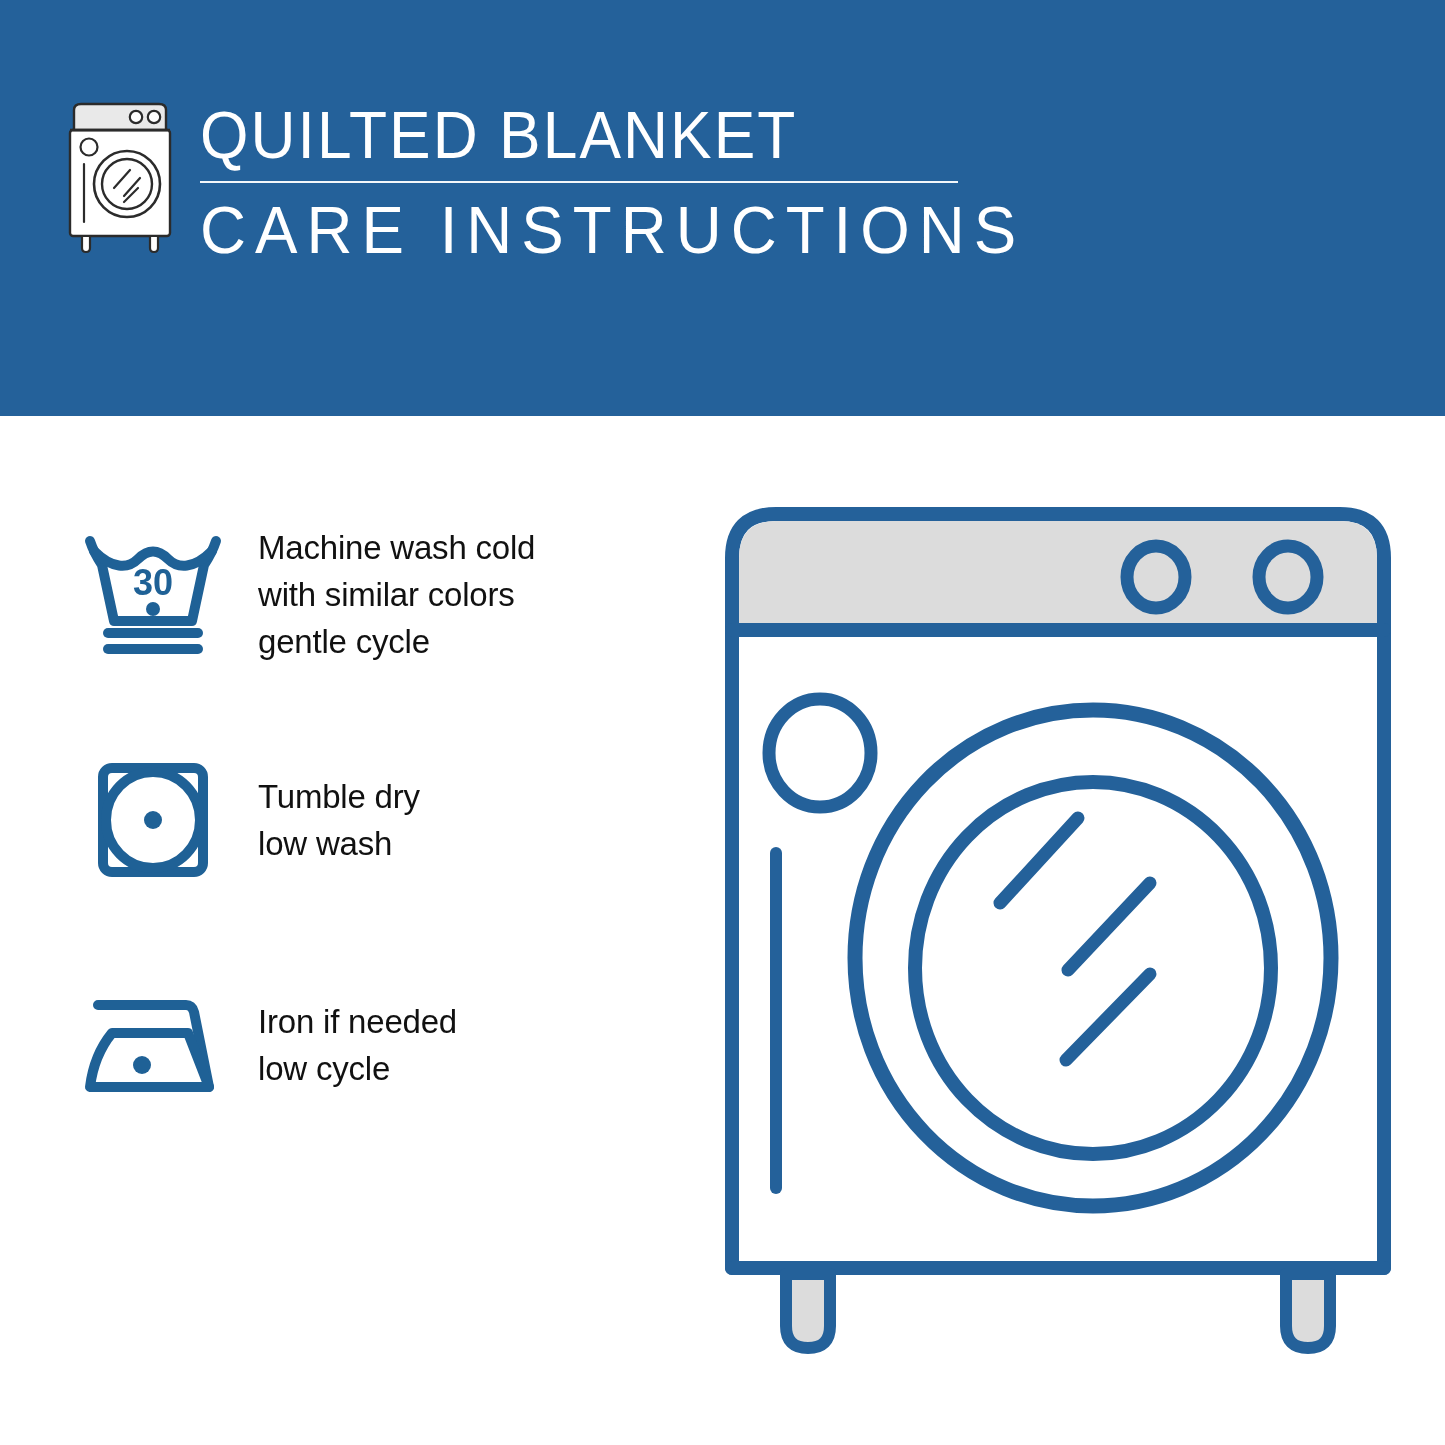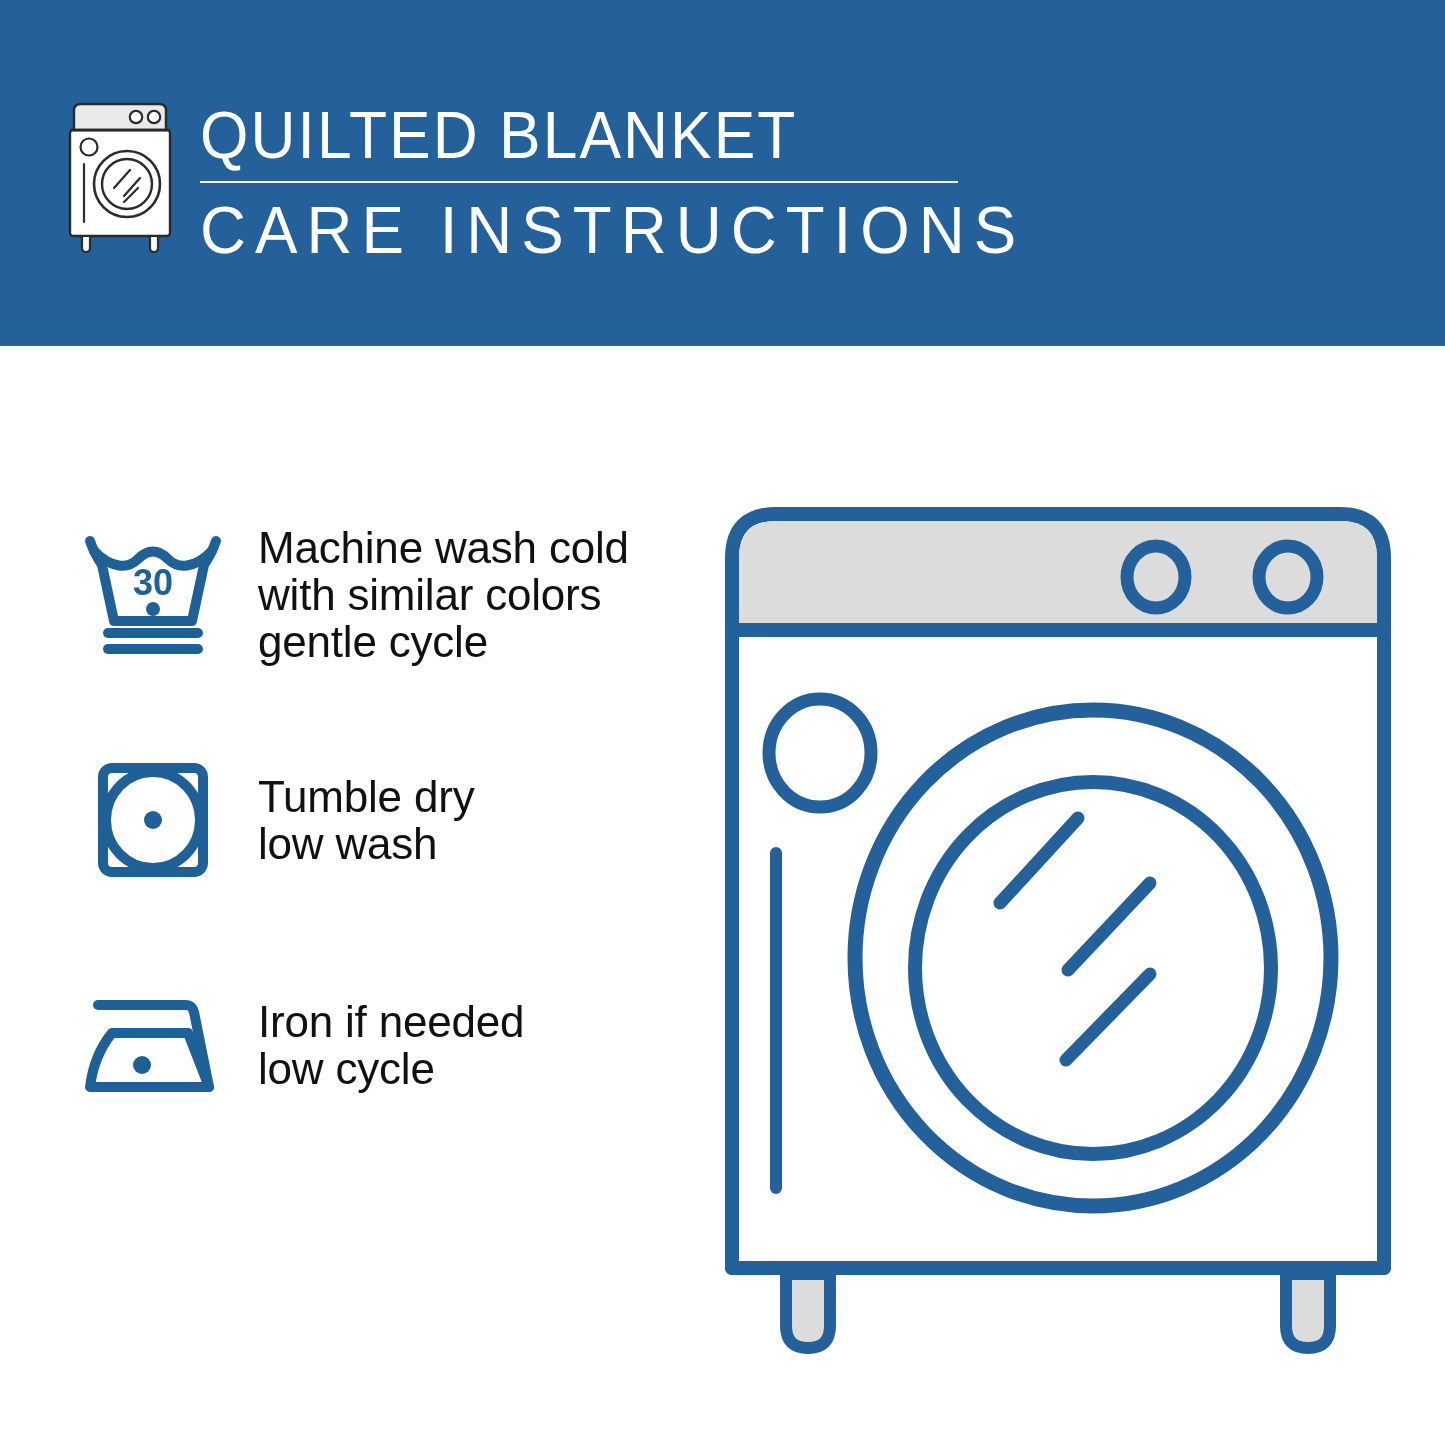--- a/index.html
+++ b/index.html
@@ -17,21 +17,21 @@
     background: #ffffff;
     overflow: hidden;
   }
 
   
   .header-band {
     position: absolute;
     left: 0;
     top: 0;
     width: 1445px;
-    height: 346px;
+    height: 416px;
     background: #24619a;
   }
   .header-inner {
     position: absolute;
     left: 62px;
     top: 96px;
     display: flex;
     align-items: flex-start;
   }
   .header-logo {
@@ -93,21 +93,21 @@
     display: flex;
     align-items: center;
     justify-content: center;
   }
   .care-symbol svg {
     display: block;
   }
   .care-text {
     margin-left: 23px;
     color: #111111;
-    font-size: 44px;
+    font-size: 33px;
     line-height: 47px;
     font-weight: 400;
     letter-spacing: -0.2px;
     white-space: pre-line;
   }
 
   
   .machine-wrap {
     position: absolute;
     left: 718px;

